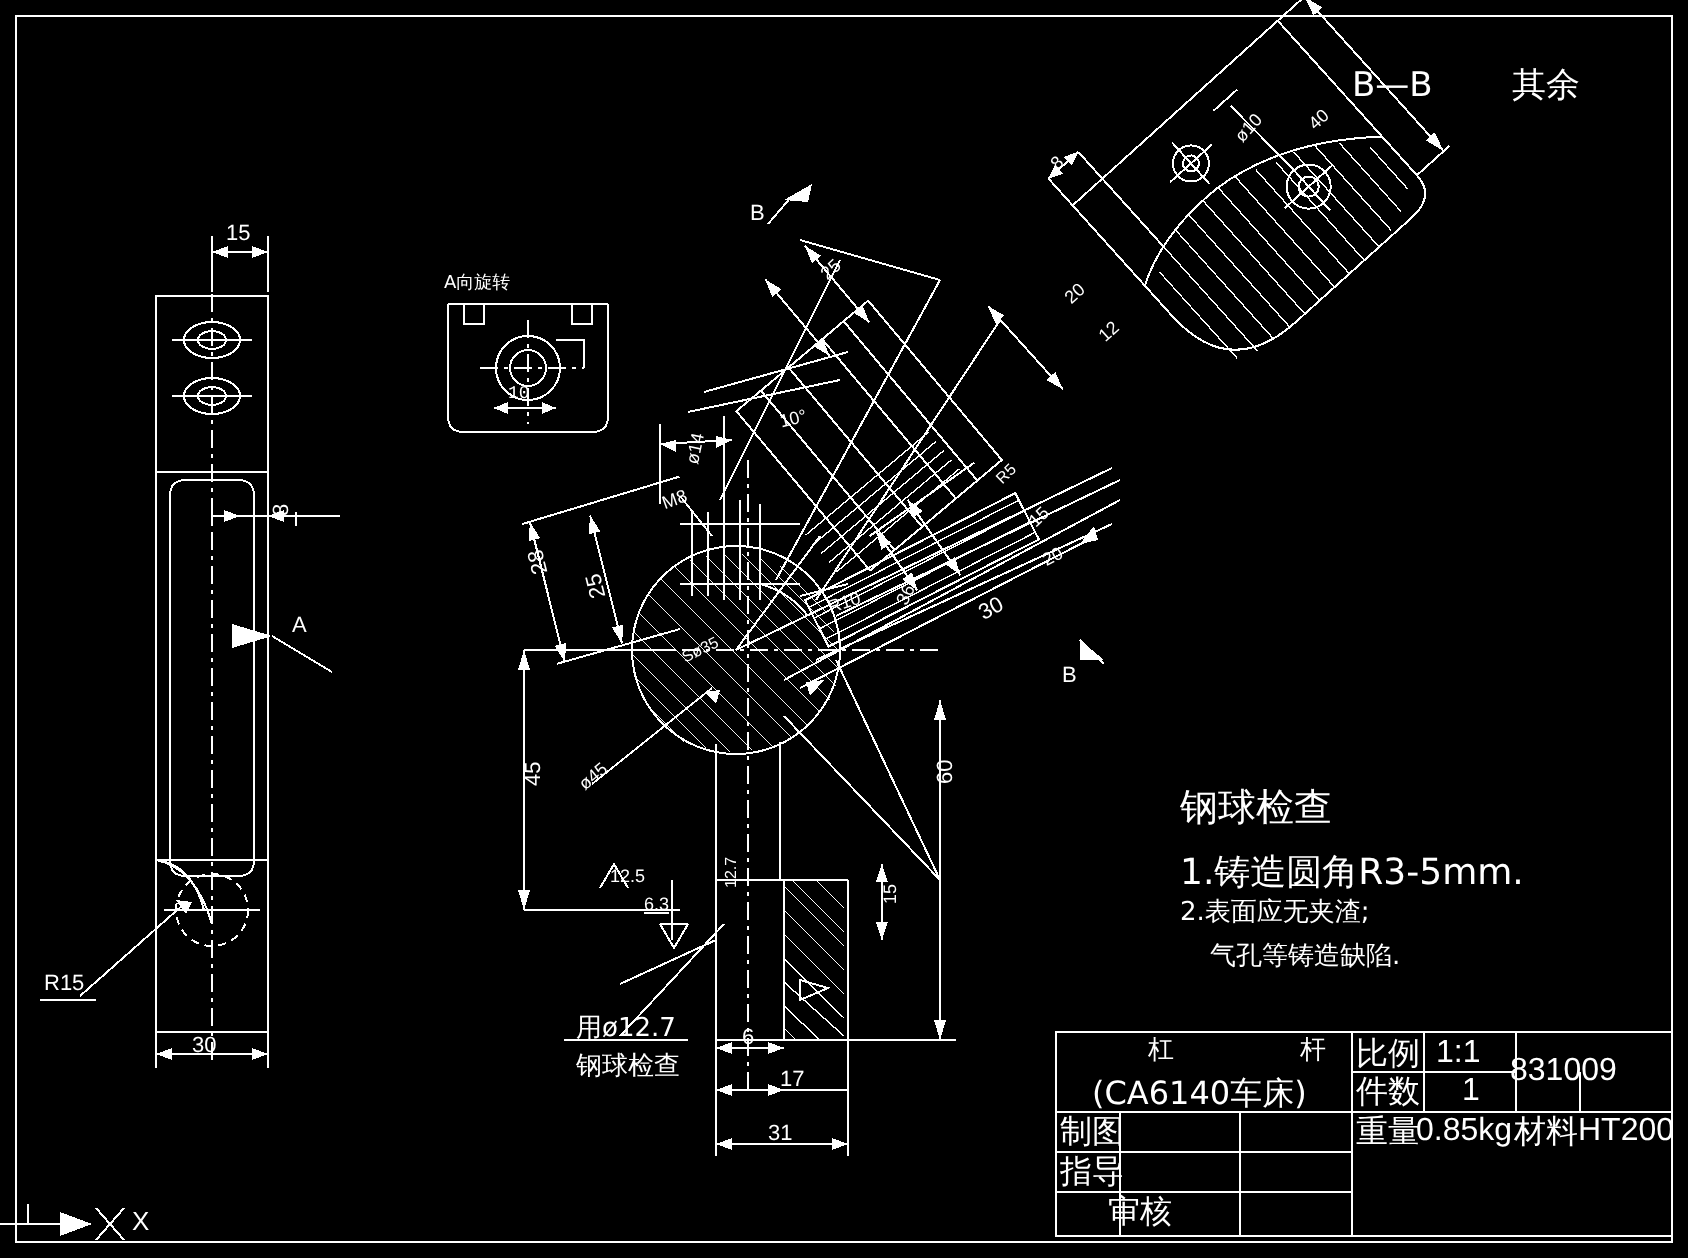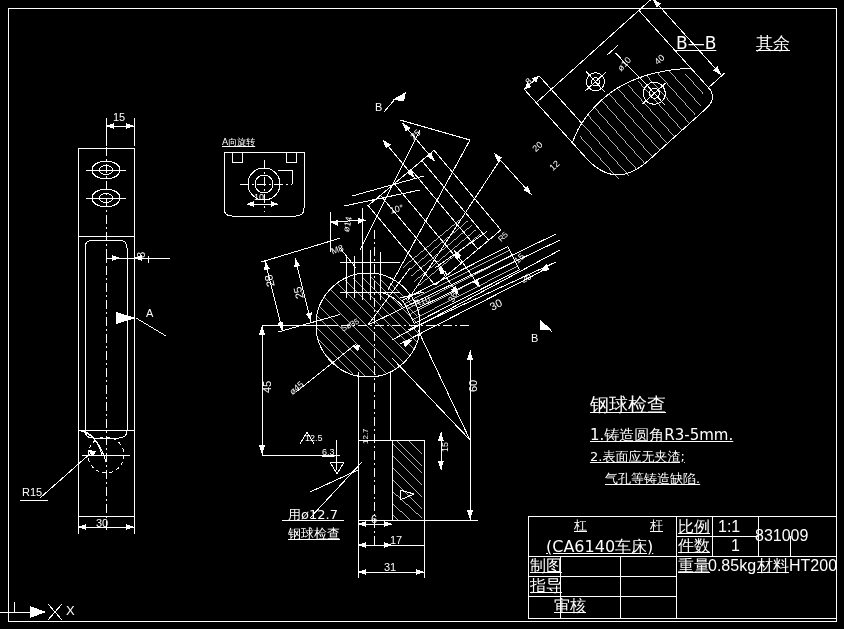--- a/index.html
+++ b/index.html
@@ -5,21 +5,21 @@
 <style>
   html,body{margin:0;padding:0;background:#000;}
   body{width:844px;height:629px;overflow:hidden;
        font-family:"Liberation Sans","DejaVu Sans",sans-serif;color:#fff;}
   #stage{position:relative;width:844px;height:629px;background:#000;}
   svg{position:absolute;left:0;top:0;}
   .lbl{position:absolute;color:#fff;font-size:11px;line-height:1;white-space:nowrap;
        font-family:"Liberation Sans","DejaVu Sans",sans-serif;}
   .lbl.sm{font-size:9px;}
   .lbl.xs{font-size:8px;}
-  .lbl.cn{font-family:"DejaVu Sans",sans-serif;text-decoration:underline;}
+  .lbl.cn{font-family:"DejaVu Sans",sans-serif;}
   .lbl.big{font-size:19px;}
   .lbl.hdr{font-size:17px;}
   .lbl.tb{font-size:16px;}
   .lbl.tb2{font-size:13px;}
   .rot{transform-origin:0 0;}
 </style>
 </head>
 <body>
 
 <div id="stage">
@@ -391,21 +391,21 @@
 
 <div class="lbl" style="left:146px;top:308px;">A</div>
 <div class="lbl" style="left:375px;top:102px;">B</div>
 <div class="lbl" style="left:531px;top:333px;">B</div>
 
 <div class="lbl" style="left:113px;top:112px;">15</div>
 <div class="lbl rot" style="left:136px;top:258px;transform:rotate(-90deg);">8</div>
 <div class="lbl" style="left:22px;top:487px;">R15</div>
 <div class="lbl" style="left:96px;top:518px;">30</div>
 
-<div class="lbl sm" style="left:254px;top:193px;">10</div>
+<div class="lbl sm" style="left:254px;top:193px;font-family:Liberation Mono, monospace;">10</div>
 
 <div class="lbl rot" style="left:266px;top:288px;transform:rotate(-104deg);">28</div>
 <div class="lbl rot" style="left:295px;top:300px;transform:rotate(-104deg);">25</div>
 <div class="lbl rot" style="left:262px;top:393px;transform:rotate(-90deg);">45</div>
 <div class="lbl rot sm" style="left:288px;top:390px;transform:rotate(-40deg);">ø45</div>
 <div class="lbl sm rot" style="left:330px;top:248px;transform:rotate(-20deg);">M8</div>
 <div class="lbl sm rot" style="left:413px;top:300px;transform:rotate(-18deg);">R10</div>
 <div class="lbl sm rot" style="left:342px;top:231px;transform:rotate(-78deg);">ø14</div>
 <div class="lbl sm rot" style="left:389px;top:207px;transform:rotate(-14deg);">10°</div>
 <div class="lbl sm rot" style="left:447px;top:300px;transform:rotate(-64deg);">36°</div>
@@ -427,21 +427,21 @@
 <div class="lbl sm rot" style="left:524px;top:80px;transform:rotate(-42deg);">8</div>
 <div class="lbl sm rot" style="left:653px;top:60px;transform:rotate(-42deg);">40</div>
 <div class="lbl sm rot" style="left:531px;top:147px;transform:rotate(-42deg);">20</div>
 <div class="lbl sm rot" style="left:616px;top:67px;transform:rotate(-48deg);">ø10</div>
 <div class="lbl sm rot" style="left:548px;top:166px;transform:rotate(-42deg);">12</div>
 
 <div class="lbl cn" style="left:288px;top:508px;font-size:13px;">用ø12.7</div>
 <div class="lbl cn" style="left:288px;top:527px;font-size:13px;">钢球检查</div>
 
 <div class="lbl cn big" style="left:590px;top:395px;">钢球检查</div>
-<div class="lbl cn" style="left:590px;top:428px;font-size:15px;">1.铸造圆角R3-5mm.</div>
+<div class="lbl cn" style="left:590px;top:428px;font-size:18px;">1.铸造圆角R3-5mm.</div>
 <div class="lbl cn" style="left:590px;top:450px;font-size:13px;">2.表面应无夹渣;</div>
 <div class="lbl cn" style="left:605px;top:472px;font-size:13px;">气孔等铸造缺陷.</div>
 
 <div class="lbl cn tb2" style="left:574px;top:519px;">杠</div>
 <div class="lbl cn tb2" style="left:650px;top:519px;">杆</div>
 <div class="lbl cn tb" style="left:546px;top:539px;">(CA6140车床)</div>
 <div class="lbl cn tb" style="left:678px;top:519px;">比例</div>
 <div class="lbl tb" style="left:718px;top:519px;">1:1</div>
 <div class="lbl cn tb" style="left:678px;top:538px;">件数</div>
 <div class="lbl tb" style="left:731px;top:538px;">1</div>

